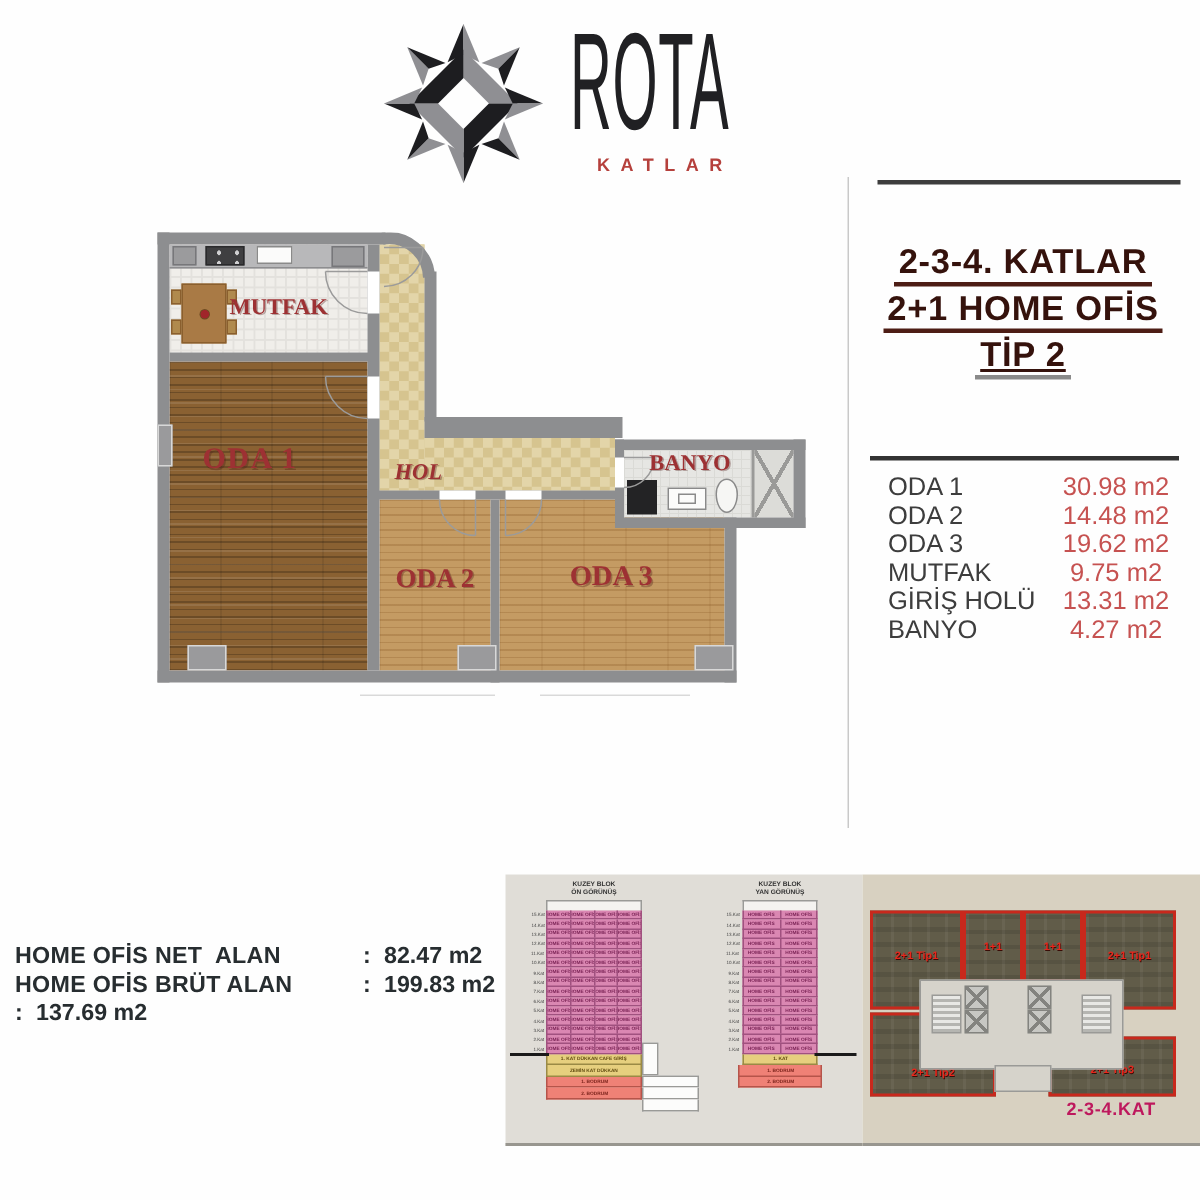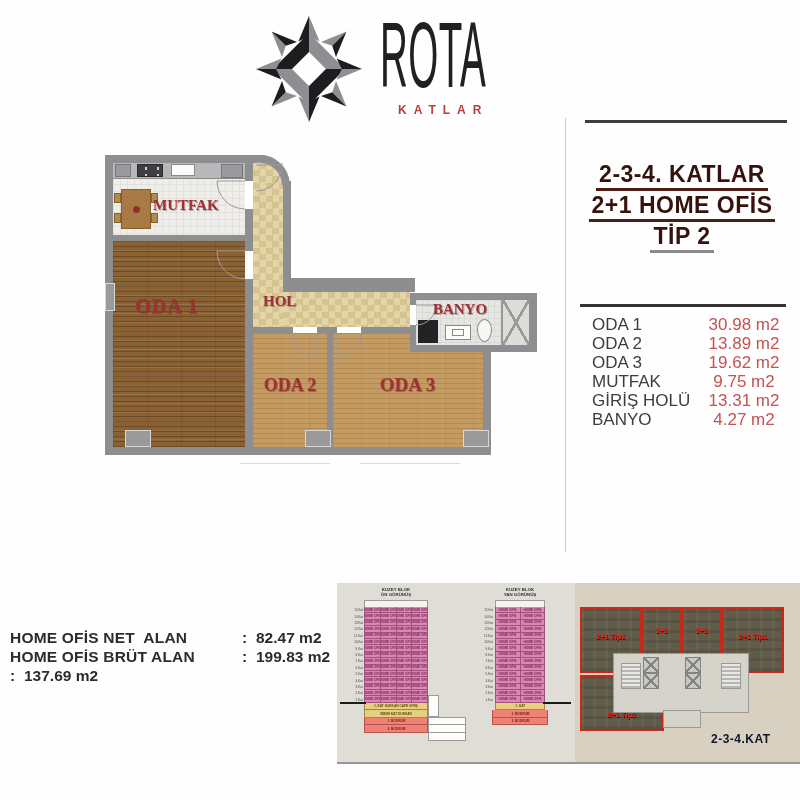--- a/index.html
+++ b/index.html
@@ -9,21 +9,21 @@
   
   .brand-name{position:absolute;left:380px;top:9px;font-size:92px;line-height:92px;font-weight:500;
     color:#202023;letter-spacing:1px;transform:scale(0.42,1);transform-origin:left top;white-space:nowrap;}
   .brand-sub{position:absolute;left:398px;top:103px;font-size:12px;font-weight:700;letter-spacing:7px;color:#b5403c;}
   
   .v-sep{left:565px;top:118px;width:1px;height:434px;background:#c9c9c9;}
   .title-rule{left:585px;top:120px;width:202px;height:3px;background:#3d3d3d;}
   .title-block{left:568px;top:138px;width:228px;text-align:center;margin-top:24px;}
   .title-line{display:inline-block;font-weight:700;font-size:23px;line-height:25px;color:#35120c;
     border-bottom:3px solid #4d1d15;margin-bottom:2px;padding:0 3px 1px 3px;letter-spacing:0.5px;white-space:nowrap;}
-  .title-line.gray-u{border-bottom-color:#8a8a8a;}
+  .title-line.gray-u{border-bottom-color:#8a8a8a;text-decoration:underline;}
   .table-rule{left:580px;top:304px;width:206px;height:3px;background:#333;}
   .area-table{left:592px;top:315px;width:196px;}
   .at-row{display:flex;height:19px;align-items:center;}
   .at-label{flex:1;font-size:17px;color:#3d3d3d;white-space:pre;}
   .at-value{width:88px;text-align:center;font-size:17px;color:#c65251;white-space:pre;}
   
   .summary{left:10px;top:628px;width:340px;}
   .sm-row{display:flex;height:19px;align-items:center;}
   .sm-label{width:232px;font-size:15.5px;font-weight:700;color:#272d30;white-space:pre;letter-spacing:0.2px;}
   .sm-sep{width:14px;font-size:15.5px;font-weight:700;color:#272d30;}
@@ -94,21 +94,21 @@
   .unit{position:absolute;background:#615c49;border:2px solid #c8281c;box-sizing:border-box;
     background-image:repeating-linear-gradient(0deg,rgba(0,0,0,0.10) 0 3px,transparent 3px 10px),
       repeating-linear-gradient(90deg,rgba(255,255,255,0.05) 0 2px,transparent 2px 12px);}
   .u-label{position:absolute;left:0;width:100%;text-align:center;font-weight:700;color:#e8261c;
     font-size:9px;transform:scale(0.8);text-shadow:0.5px 0.5px 0 #3a0c06;white-space:nowrap;}
   .core{position:absolute;background:#d6d3cb;border:1px solid #9a9a97;}
   .elevbox{position:absolute;background:#c7c7c3;border:1px solid #83837f;
     background-image:linear-gradient(to top right,transparent 45%,#83837f 45% 55%,transparent 55%),
       linear-gradient(to bottom right,transparent 45%,#83837f 45% 55%,transparent 55%);}
   .stairs{position:absolute;background:repeating-linear-gradient(0deg,#b5b5b1 0 2px,#e8e8e5 2px 4px);border:1px solid #9a9a97;}
-  .key-caption{position:absolute;font-size:12px;font-weight:800;color:#0f172a;letter-spacing:0.5px;}
+  .key-caption{position:absolute;font-size:12px;font-weight:800;color:#be185d;letter-spacing:0.5px;}
 </style>
 </head>
 <body>
 
 <div class="page">
 
   <svg class="abs" style="left:253px;top:16px;width:112px;height:106px;" viewBox="0 0 100 100">
     <g>
       <path d="M50,16 L84,50 L66,50 L50,34 Z" fill="#8f8f93"></path>
       <path d="M84,50 L50,84 L50,66 L66,50 Z" fill="#1d1d20"></path>
@@ -210,21 +210,21 @@
       <path d="M177,10 A26,26 0 0 1 151,36 M151,10 L177,10" stroke="#9b9b9b" stroke-width="1" fill="none"></path>
       <path d="M140,54 A28,28 0 0 1 112,26 M140,26 L112,26" stroke="#9b9b9b" stroke-width="1" fill="none"></path>
       <path d="M140,124 A28,28 0 0 1 112,96 M140,96 L112,96" stroke="#9b9b9b" stroke-width="1" fill="none"></path>
       <path d="M188,178 A24,24 0 0 0 212,202 M212,178 L212,202" stroke="#9b9b9b" stroke-width="1" fill="none"></path>
       <path d="M256,178 A24,24 0 0 1 232,202 M232,178 L232,202" stroke="#9b9b9b" stroke-width="1" fill="none"></path>
       <path d="M311,170 A20,20 0 0 0 331,150 M311,150 L331,150" stroke="#9b9b9b" stroke-width="1" fill="none"></path>
     </svg>
 
     <div class="rlabel" style="left:48px;top:42px;font-size:15px;">MUTFAK</div>
     <div class="rlabel" style="left:30px;top:140px;font-size:20px;letter-spacing:1px;">ODA 1</div>
-    <div class="rlabel" style="left:158px;top:138px;font-size:15px;">HOL</div>
+    <div class="rlabel" style="left:158px;top:152px;font-size:15px;font-style:italic;">HOL</div>
     <div class="rlabel" style="left:148px;top:220px;width:74px;text-align:center;font-size:18px;">ODA 2</div>
     <div class="rlabel" style="left:240px;top:219px;width:125px;text-align:center;font-size:19px;">ODA 3</div>
     <div class="rlabel" style="left:315px;top:146px;width:80px;text-align:center;font-size:15px;">BANYO</div>
   </div>
 
   <div class="abs dimline" style="left:240px;top:463px;width:90px;"></div>
   <div class="abs dimline" style="left:360px;top:463px;width:100px;"></div>
 
   <div class="abs v-sep"></div>
   <div class="abs title-rule"></div>
@@ -234,21 +234,21 @@
     <span class="title-line gray-u">TİP 2</span>
   </div>
   <div class="abs table-rule"></div>
   <div class="abs area-table" id="area-table">
       <div class="at-row">
         <span class="at-label">ODA 1</span>
         <span class="at-value">30.98 m2</span>
       </div>
       <div class="at-row">
         <span class="at-label">ODA 2</span>
-        <span class="at-value">13.89 m2</span>
+        <span class="at-value">14.48 m2</span>
       </div>
       <div class="at-row">
         <span class="at-label">ODA 3</span>
         <span class="at-value">19.62 m2</span>
       </div>
       <div class="at-row">
         <span class="at-label">MUTFAK</span>
         <span class="at-value">9.75 m2</span>
       </div>
       <div class="at-row">
@@ -756,20 +756,23 @@
       <span class="u-label" style="top:17px;">1+1</span>
     </div>
     <div class="unit" style="left:107px;top:24px;width:40px;height:48px;">
       <span class="u-label" style="top:17px;">1+1</span>
     </div>
     <div class="unit" style="left:147px;top:24px;width:62px;height:66px;">
       <span class="u-label" style="top:23px;">2+1 Tip1</span>
     </div>
     <div class="unit" style="left:5px;top:92px;width:84px;height:56px;">
       <span class="u-label" style="top:33px;">2+1 Tip2</span>
+    </div>
+    <div class="unit" style="left:124px;top:108px;width:85px;height:40px;">
+      <span class="u-label" style="top:15px;">2+1 Tip3</span>
     </div>
     <div class="core" style="left:38px;top:70px;width:134px;height:58px;"></div>
     <div class="elevbox" style="left:68px;top:74px;width:14px;height:14px;"></div>
     <div class="elevbox" style="left:68px;top:90px;width:14px;height:14px;"></div>
     <div class="elevbox" style="left:110px;top:74px;width:14px;height:14px;"></div>
     <div class="elevbox" style="left:110px;top:90px;width:14px;height:14px;"></div>
     <div class="stairs" style="left:46px;top:80px;width:18px;height:24px;"></div>
     <div class="stairs" style="left:146px;top:80px;width:18px;height:24px;"></div>
     <div class="core" style="left:88px;top:127px;width:36px;height:16px;"></div>
     <div class="key-caption" style="left:136px;top:149px;">2-3-4.KAT</div>

